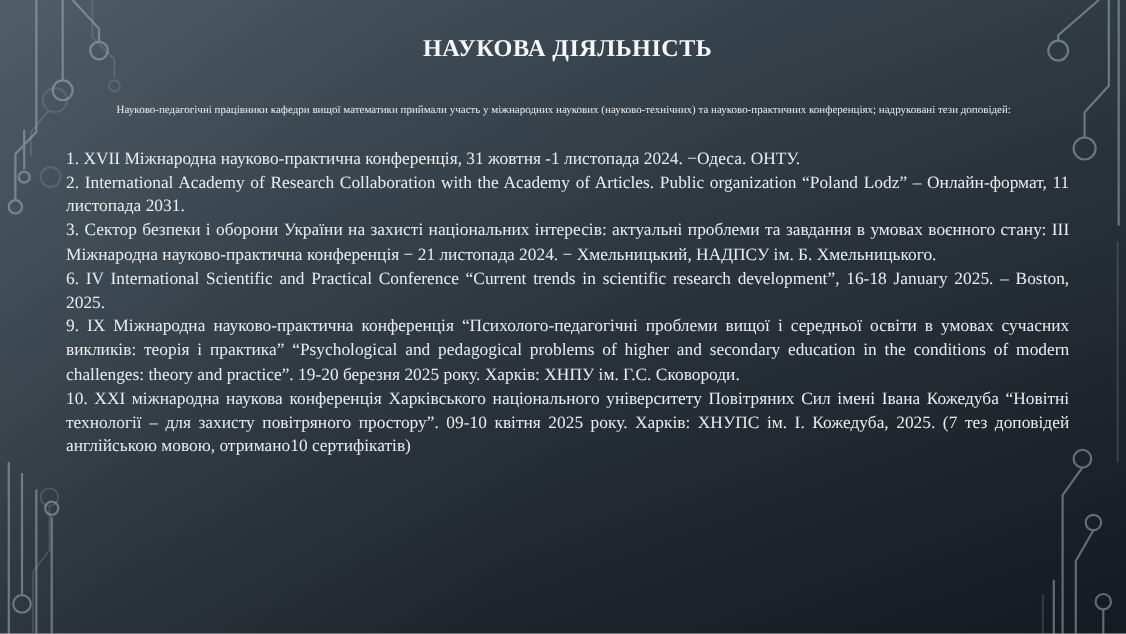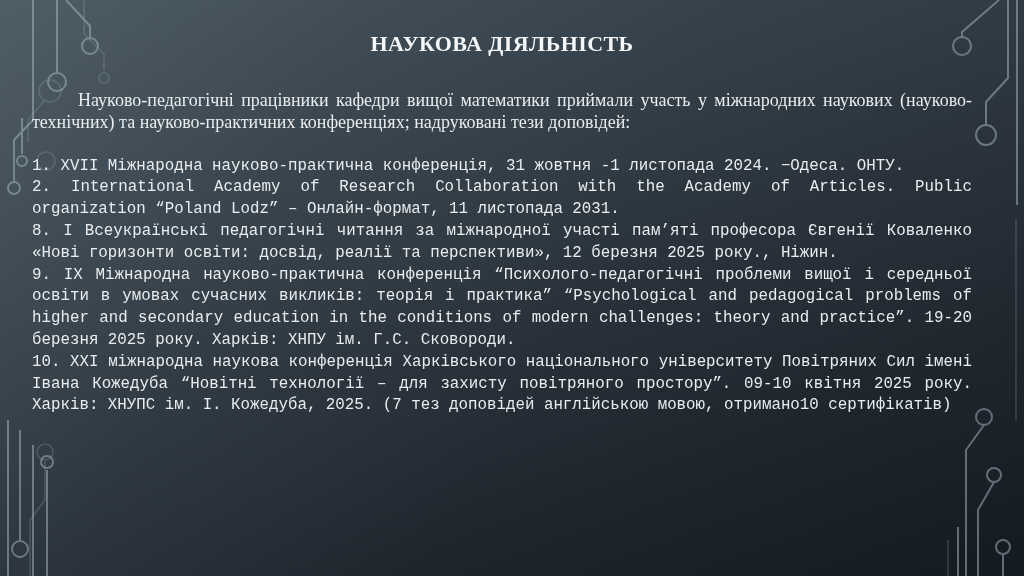--- a/index.html
+++ b/index.html
@@ -10,40 +10,39 @@
   html,body{width:1024px;height:576px;overflow:hidden;}
   body{
     font-family:"Liberation Serif", serif;
     background:
       linear-gradient(118deg, rgba(120,134,144,0.22) 0%, rgba(90,104,114,0.10) 28%, rgba(0,0,0,0) 55%),
       linear-gradient(160deg, var(--bg-top) 0%, #36424b 28%, var(--bg-mid) 52%, #1e252d 76%, var(--bg-bottom) 100%);
     position:relative;
   }
   .circuits{position:absolute;inset:0;pointer-events:none;}
   .slide-content{
-    position:absolute; left:32px; right:52px; top:0;
+    position:absolute; left:60px; right:52px; top:0;
     color:var(--text);
   }
   .slide-title{
     margin-top:31px;
     text-align:center;
     font-size:22px; font-weight:bold; letter-spacing:0.4px;
     color:var(--title);
   }
   .intro{
     margin-top:33px;
     text-indent:46px;
-    font-size:18px; line-height:21.8px;
+    font-size:10px; line-height:21.8px;
     text-align:justify;
   }
   .conference-list{margin-top:22px;}
   .conference-list p{
     font-size:15.8px; line-height:21.8px;
     text-align:justify;
-    font-family:Liberation Mono, monospace;
   }
 </style>
 </head>
 <body>
 
 <svg class="circuits" width="1024" height="576" viewBox="0 0 1024 576" xmlns="http://www.w3.org/2000/svg">
 
   <g fill="none" stroke="#a9bcc4" stroke-width="2" opacity="0.5">
 
     <path d="M66,0 L90,26 L90,38"></path>
@@ -89,17 +88,18 @@
     <path d="M948,540 L948,576"></path>
   </g>
 </svg>
 
 <div class="slide-content">
   <h1 class="slide-title">НАУКОВА ДІЯЛЬНІСТЬ</h1>
   <p class="intro">Науково-педагогічні працівники кафедри вищої математики приймали участь у міжнародних наукових (науково-технічних) та науково-практичних конференціях; надруковані тези доповідей:</p>
   <div class="conference-list">
     <p>1. XVII Міжнародна науково-практична конференція, 31 жовтня -1 листопада 2024. −Одеса. ОНТУ.</p>
     <p>2. International Academy of Research Collaboration with the Academy of Articles. Public organization “Poland Lodz” – Онлайн-формат, 11 листопада 2031.</p>
-    <p>8. І Всеукраїнські педагогічні читання за міжнародної участі пам’яті професора Євгенії Коваленко «Нові горизонти освіти: досвід, реалії та перспективи», 12 березня 2025 року., Ніжин.</p>
+    <p>3. Сектор безпеки і оборони України на захисті національних інтересів: актуальні проблеми та завдання в умовах воєнного стану: ІІІ Міжнародна науково-практична конференція − 21 листопада 2024. − Хмельницький, НАДПСУ ім. Б. Хмельницького.</p>
+    <p>6. IV International Scientific and Practical Conference “Current trends in scientific research development”, 16-18 January 2025. – Boston, 2025.</p>
     <p>9. ІХ Міжнародна науково-практична конференція “Психолого-педагогічні проблеми вищої і середньої освіти в умовах сучасних викликів: теорія і практика” “Psychological and pedagogical problems of higher and secondary education in the conditions of modern challenges: theory and practice”. 19-20 березня 2025 року. Харків: ХНПУ ім. Г.С. Сковороди.</p>
     <p>10. ХХІ міжнародна наукова конференція Харківського національного університету Повітряних Сил імені Івана Кожедуба “Новітні технології – для захисту повітряного простору”. 09-10 квітня 2025 року. Харків: ХНУПС ім. І. Кожедуба, 2025. (7 тез доповідей англійською мовою, отримано10 сертифікатів)</p>
   </div>
 </div>
 
 </body></html>

